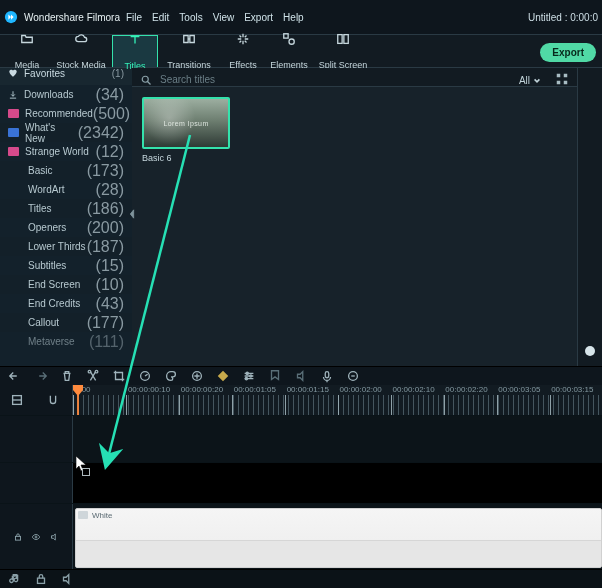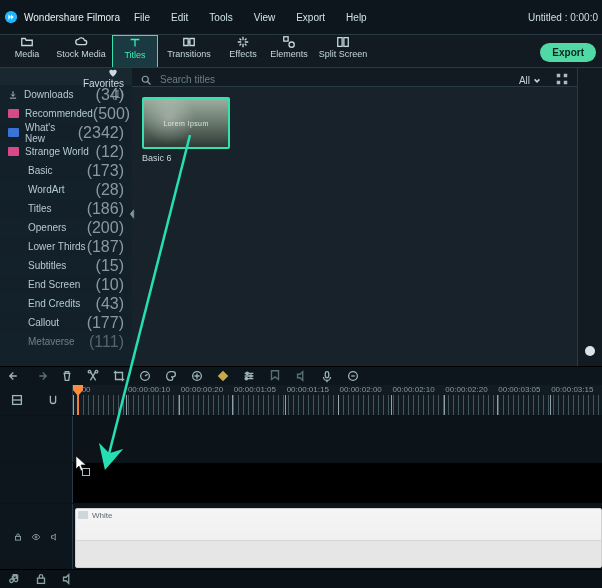--- a/index.html
+++ b/index.html
@@ -36,33 +36,33 @@
 
   
   .title-bar{
     height:18px; background:var(--bg3);
     display:flex; align-items:center; gap:6px;
     padding:8px 4px; border-bottom:1px solid var(--line);
   }
   .logo{width:14px;height:14px;display:flex;align-items:center;justify-content:center}
   .logo svg{width:14px;height:14px}
   .app-name{font-size:10px;color:#e6f0f2}
-  .menu{display:flex;gap:21px;margin-left:8px}
+  .menu{display:flex;gap:10px;}
   .menu-item{font-size:10px;color:#cfe2e8}
   .doc-title{margin-left:auto;font-size:10px;color:#cedfe6}
 
   
   .main-nav{
     height:32px;background:var(--bg2);
     display:flex;align-items:flex-end;padding:0 6px 0 4px;
     border-bottom:1px solid var(--line);
   }
   .nav-item{
-    width:46px;height:32px;display:flex;flex-direction:column;align-items:center;justify-content:flex-start;
-    gap:1px;color:#c5d6dc;position:relative;
+    width:46px;height:32px;display:flex;flex-direction:column;align-items:center;justify-content:center;
+    gap:15px;color:#c5d6dc;position:relative;
   }
   .nav-item.wide{width:62px}
   .nav-item .ic{width:14px;height:14px;display:flex;align-items:center;justify-content:center}
   .nav-item .ic svg{width:14px;height:14px;stroke:#c5d6dc;fill:none;stroke-width:1.5}
   .nav-label{font-size:9px;line-height:1}
   .nav-item.active{background:var(--hl);border:1px solid var(--thumb-border);border-bottom:none;box-sizing:border-box}
   .nav-item.active .ic svg{stroke:var(--accent)}
   .nav-item.active .nav-label{color:var(--accent)}
   .nav-spacer{flex:1}
   .export-btn{
@@ -70,22 +70,22 @@
     padding:4px 12px;border-radius:11px;font-size:10px;display:flex;align-items:center;
     margin-bottom:5px;
   }
 
   
   .mid{display:flex;height:298px;background:var(--bg1)}
 
   
   .sidebar{width:132px;background:var(--panel);display:flex;flex-direction:column;overflow:hidden}
   .fav-row{
-    height:17px;background:var(--panel2);display:flex;align-items:flex-end;
-    padding:0 8px;color:#c9dae1;font-size:10px;flex-direction:column;
+    height:17px;background:var(--panel2);display:flex;align-items:flex-start;
+    padding:0 8px;color:#c9dae1;font-size:10px;
   }
   .fav-row .heart{width:10px;height:10px;margin-right:6px;display:flex}
   .fav-row .heart svg{width:10px;height:10px;fill:#c9dae1}
   .fav-row .count{margin-left:auto;color:var(--text-dim)}
   .side-list{flex:1;overflow:hidden}
   .side-item{
     height:19px;display:flex;align-items:center;padding:0 8px;
     color:#b7c9d0;font-size:10px;position:relative;
   }
   .side-item .count{margin-left:auto;color:var(--text-dim);font-size:16px}

